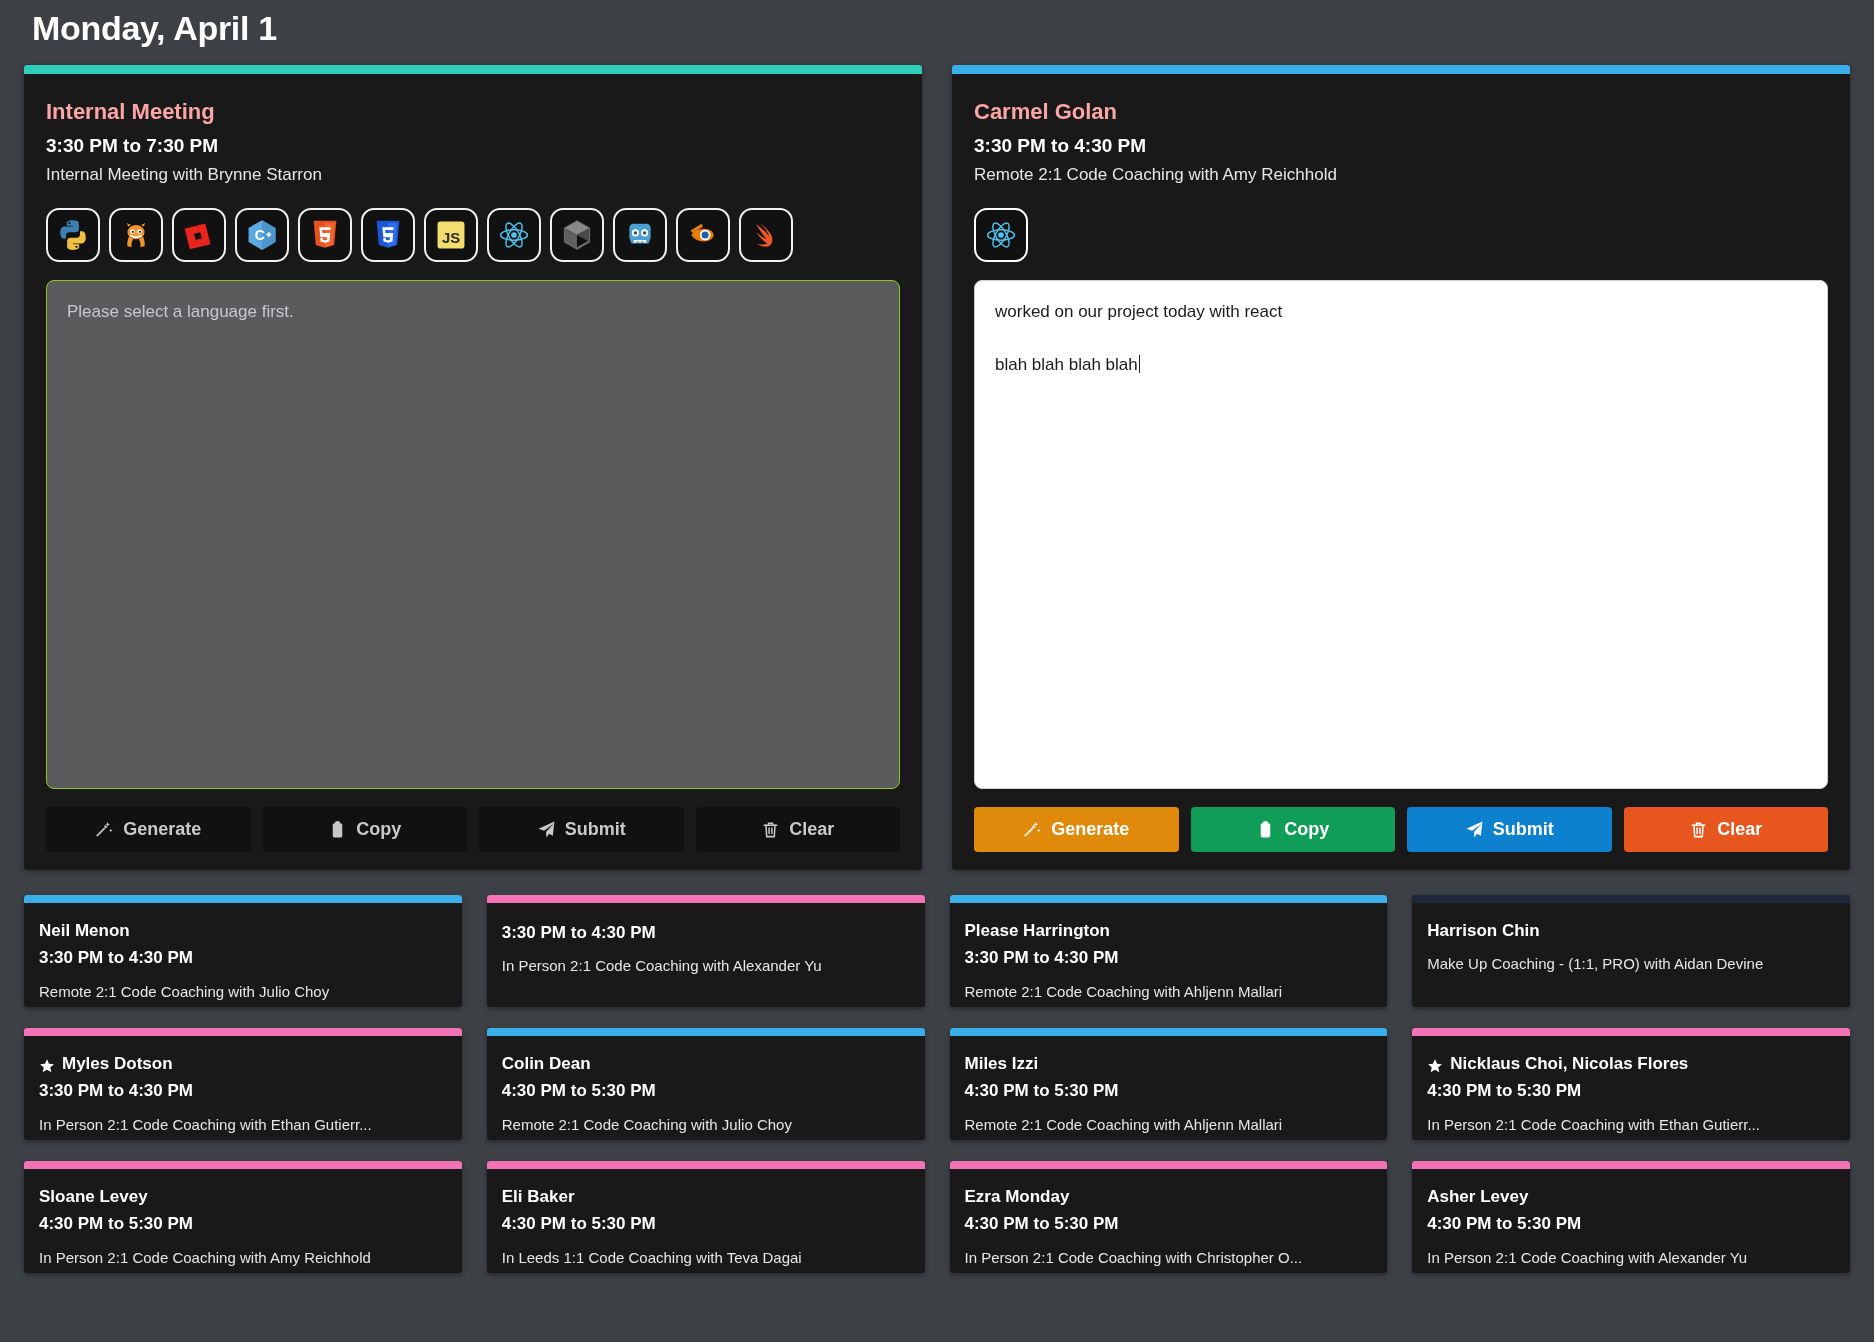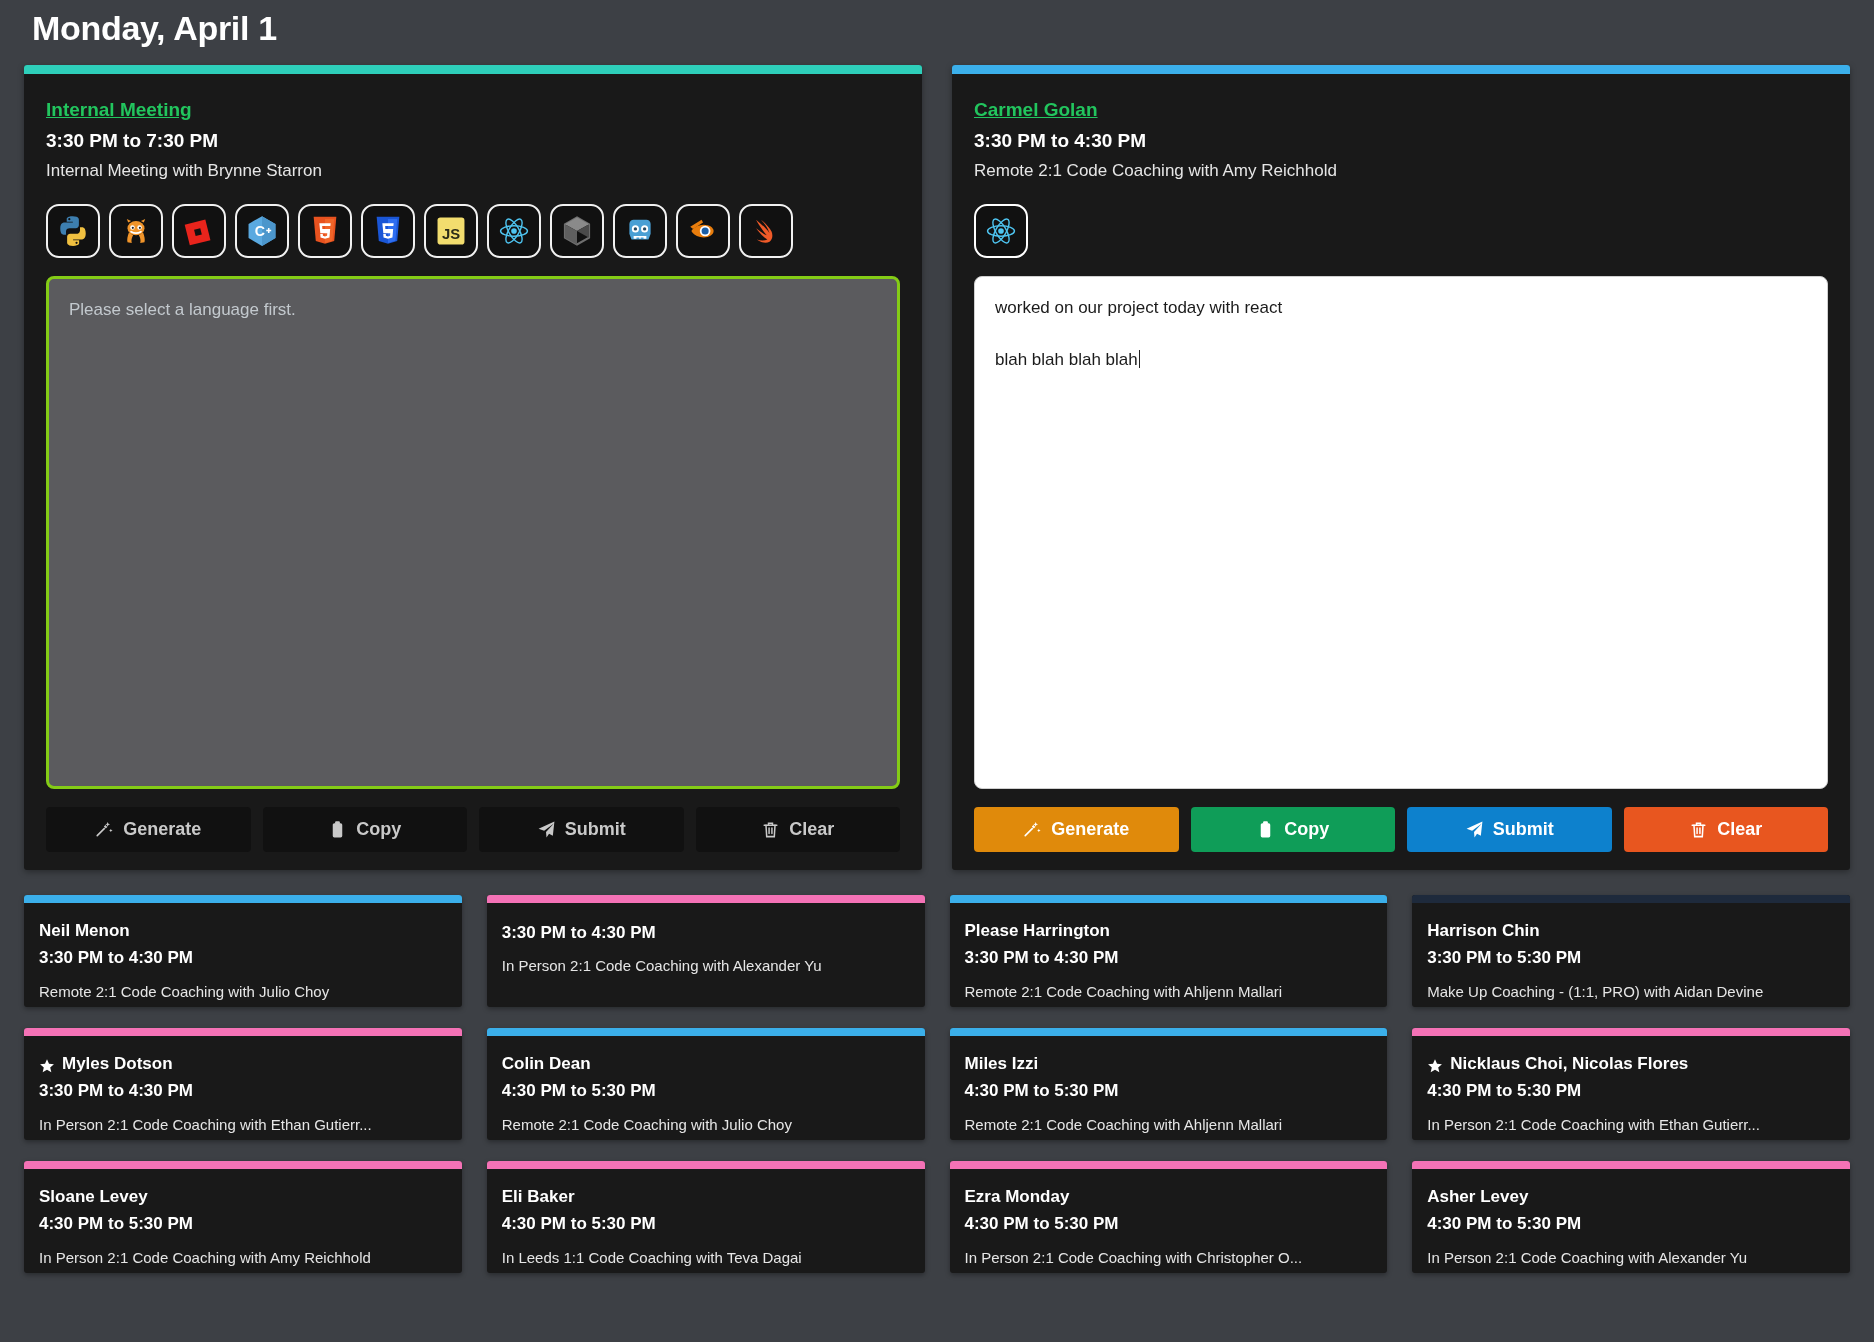--- a/index.html
+++ b/index.html
@@ -50,25 +50,24 @@
 
   .card-body {
     padding: 22px 22px 18px 22px;
     display: flex;
     flex-direction: column;
     flex: 1 1 auto;
     min-height: 0;
   }
 
   .ev-name {
-    font-size: 19px;
+    font-size: 22px;
     font-weight: 700;
-    color: #22c55e;
+    color: #fca5a5;
     line-height: 1.45;
-    text-decoration: underline;
   }
   .ev-time {
     font-size: 19px;
     font-weight: 700;
     color: #ffffff;
     line-height: 1.45;
     margin-top: 4px;
   }
   .ev-desc {
     font-size: 17px;
@@ -110,21 +109,21 @@
     font-size: 17px;
     line-height: 1.55;
     font-family: "Liberation Sans", sans-serif;
     resize: none;
     outline: none;
     overflow: hidden;
     white-space: pre-wrap;
   }
   .note-area.disabled {
     background: #5b5b5e;
-    border: 3px solid #84cc16;
+    border: 1px solid #84cc16;
     color: #cfd4d8;
   }
   .note-area.disabled .ph { color: #c3c9ce; }
   .note-area.active {
     background: #ffffff;
     border: 1px solid #cfcfcf;
     color: #1b1b1b;
   }
   .caret {
     display: inline-block;
@@ -483,21 +482,20 @@
           <div class="mini-time">3:30 PM to 4:30 PM</div>
           <div class="mini-desc">Remote 2:1 Code Coaching with Ahljenn Mallari</div>
         </div>
       </div>
       <div class="mini-card">
         <div class="mini-accent" style="background: rgb(30, 42, 60);"></div>
         <div class="mini-body">
           <div class="mini-name">
             <span>Harrison Chin</span>
           </div>
-          <div class="mini-time">3:30 PM to 5:30 PM</div>
           <div class="mini-desc">Make Up Coaching - (1:1, PRO) with Aidan Devine</div>
         </div>
       </div>
       <div class="mini-card">
         <div class="mini-accent" style="background: rgb(244, 114, 182);"></div>
         <div class="mini-body">
           <div class="mini-name">
             <span class="star-icon"><svg viewBox="0 0 24 24" fill="#ffffff">
                 <path d="M12 1.8 15 8.6l7.4.7-5.6 4.9 1.7 7.2L12 17.6 5.5 21.4l1.7-7.2L1.6 9.3 9 8.6z"></path>
               </svg></span>

